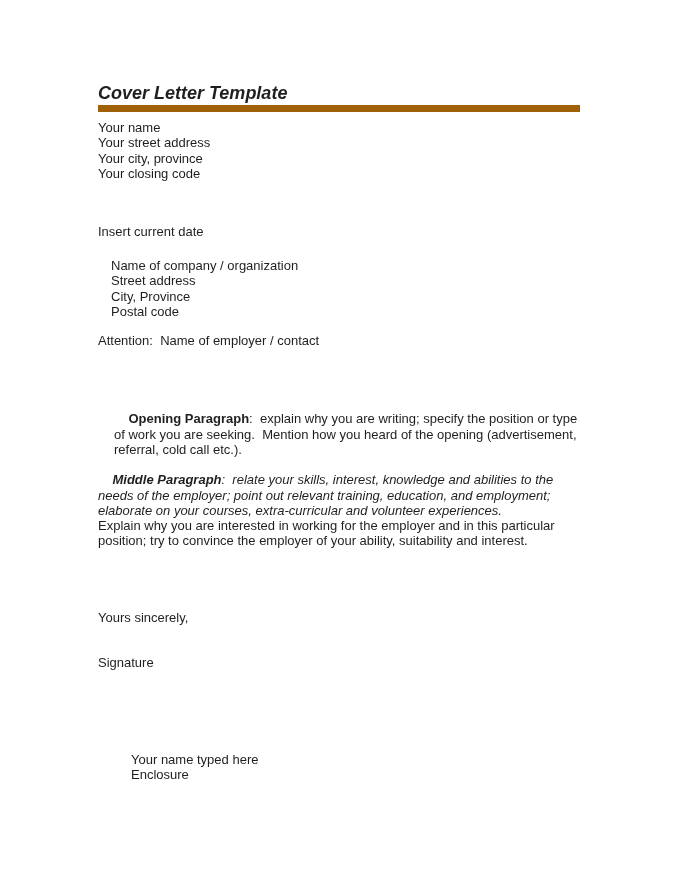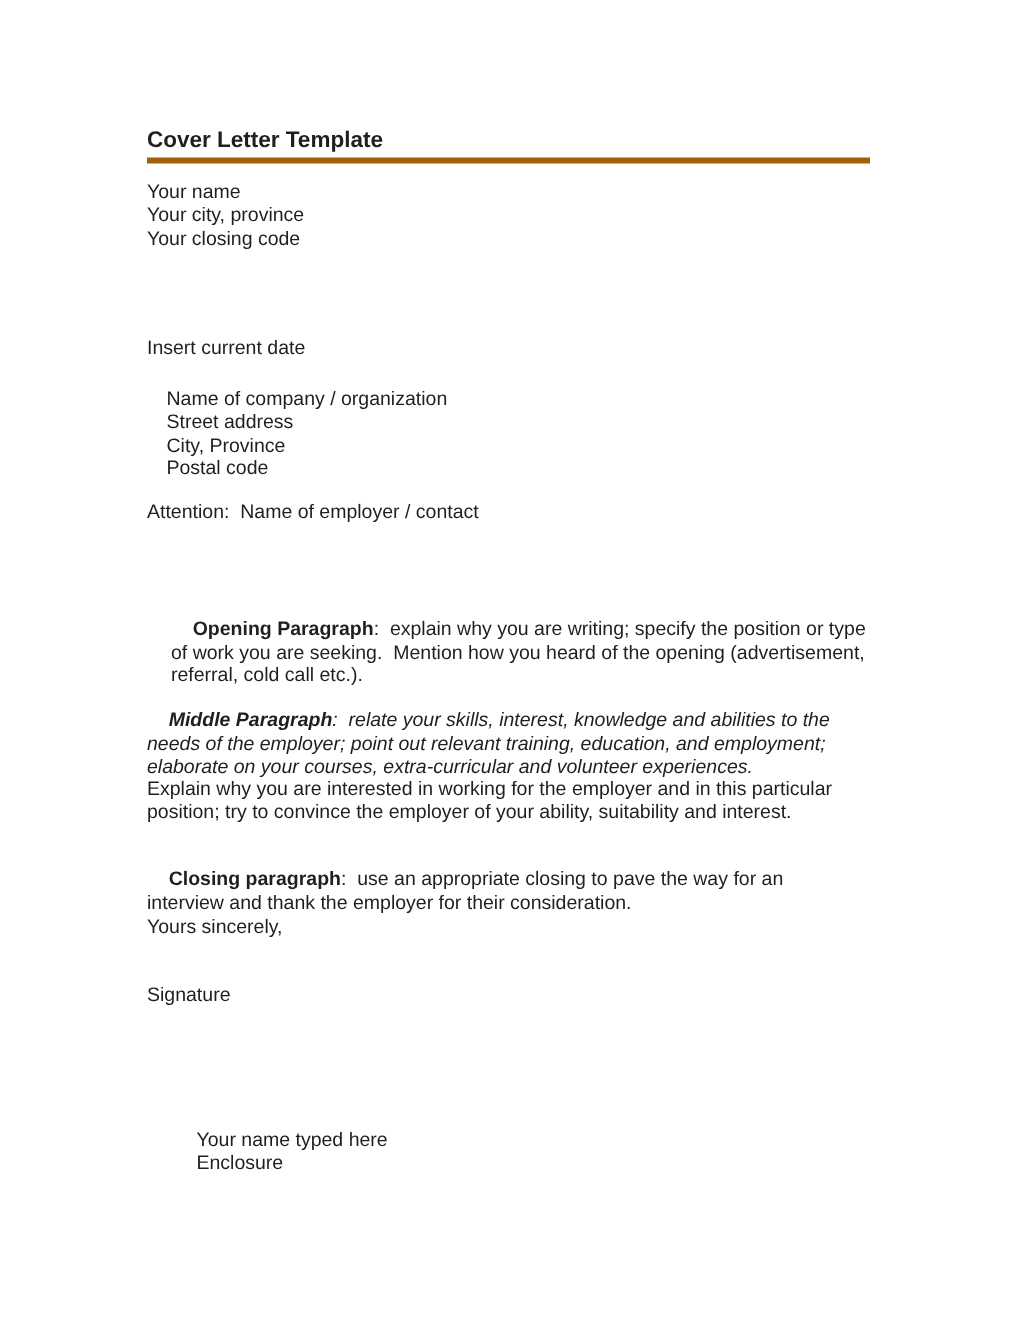--- a/index.html
+++ b/index.html
@@ -22,27 +22,28 @@
     position: absolute;
     left: 98px;
     width: 476px;
   }
   .para, .line, .lead, .rest {
     white-space: pre-wrap;
   }
   .para { margin: 0; }
   .doc-title {
     top: 85px;
-    font-size: 15px;
+    font-size: 18px;
     font-weight: 700;
     line-height: 17px;
     padding-bottom: 3px;
-    border-bottom: 4px solid #a16207;
+    border-bottom: 7px solid #a16207;
     width: 482px;
     margin: 0;
+    font-style: italic;
   }
   .lead { font-weight: 700; }
   .sender-block    { top: 120px; }
   .date-line       { top: 224px; }
   .recipient-block { top: 258px; margin-left: 13px; }
   .attention-line  { top: 333px; }
   .salutation-line { top: 364px; }
   .opening-para    { top: 396px; margin-left: 16px; }
   .middle-para     { top: 457px; font-style: italic; }
   .explain-para    { top: 518px; }
@@ -53,20 +54,21 @@
 </style>
 </head>
 <body>
 
 <div class="page">
 
   <h1 class="abs doc-title">Cover Letter Template</h1>
 
   <div class="abs sender-block">
     <div class="line">Your name</div>
+    <div class="line">Your street address</div>
     <div class="line">Your city, province</div>
     <div class="line">Your closing code</div>
   </div>
 
   <p class="abs para date-line">Insert current date</p>
 
   <div class="abs recipient-block">
     <div class="line">Name of company / organization</div>
     <div class="line">Street address</div>
     <div class="line">City, Province</div>
@@ -79,23 +81,20 @@
   <p class="abs para opening-para">
     <span class="lead">Opening Paragraph</span><span class="rest">:  explain why you are writing; specify the position or type of work you are seeking.  Mention how you heard of the opening (advertisement, referral, cold call etc.).</span>
   </p>
 
   <p class="abs para middle-para">
     <span class="lead">Middle Paragraph</span><span class="rest">:  relate your skills, interest, knowledge and abilities to the needs of the employer; point out relevant training, education, and employment; elaborate on your courses, extra-curricular and volunteer experiences.</span>
   </p>
 
   <p class="abs para explain-para">Explain why you are interested in working for the employer and in this particular position; try to convince the employer of your ability, suitability and interest.</p>
 
-  <p class="abs para closing-para">
-    <span class="lead">Closing paragraph</span><span class="rest">:  use an appropriate closing to pave the way for an interview and thank the employer for their consideration.</span>
-  </p>
 
   <p class="abs para valediction">Yours sincerely,</p>
 
   <p class="abs para signature-line">Signature</p>
 
   <div class="abs footer-block">
     <div class="line">Your name typed here</div>
     <div class="line">Enclosure</div>
   </div>
 

